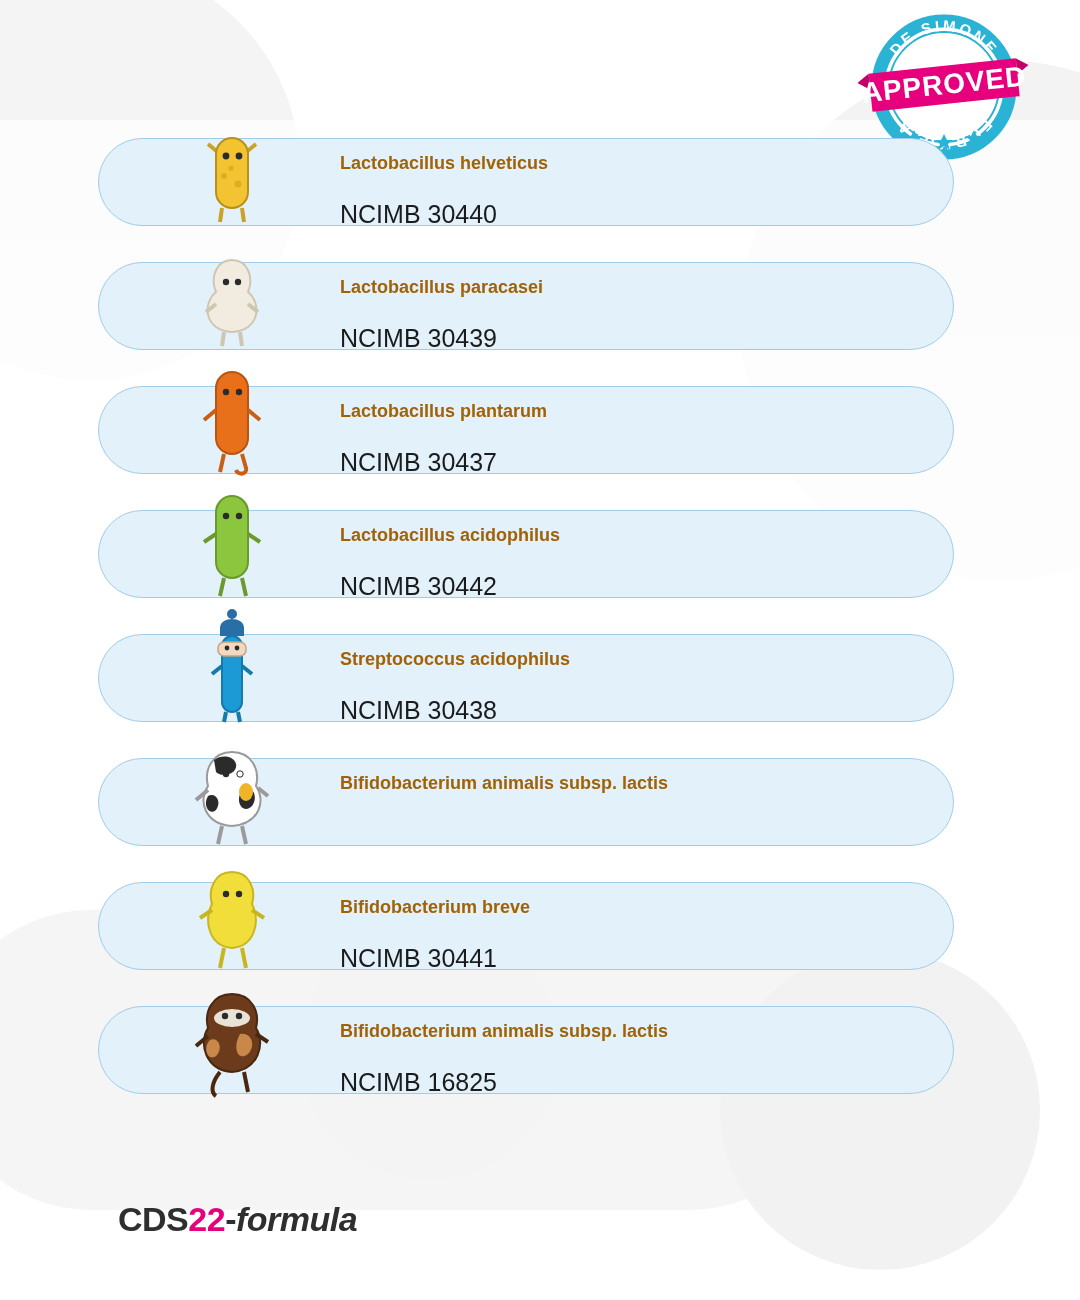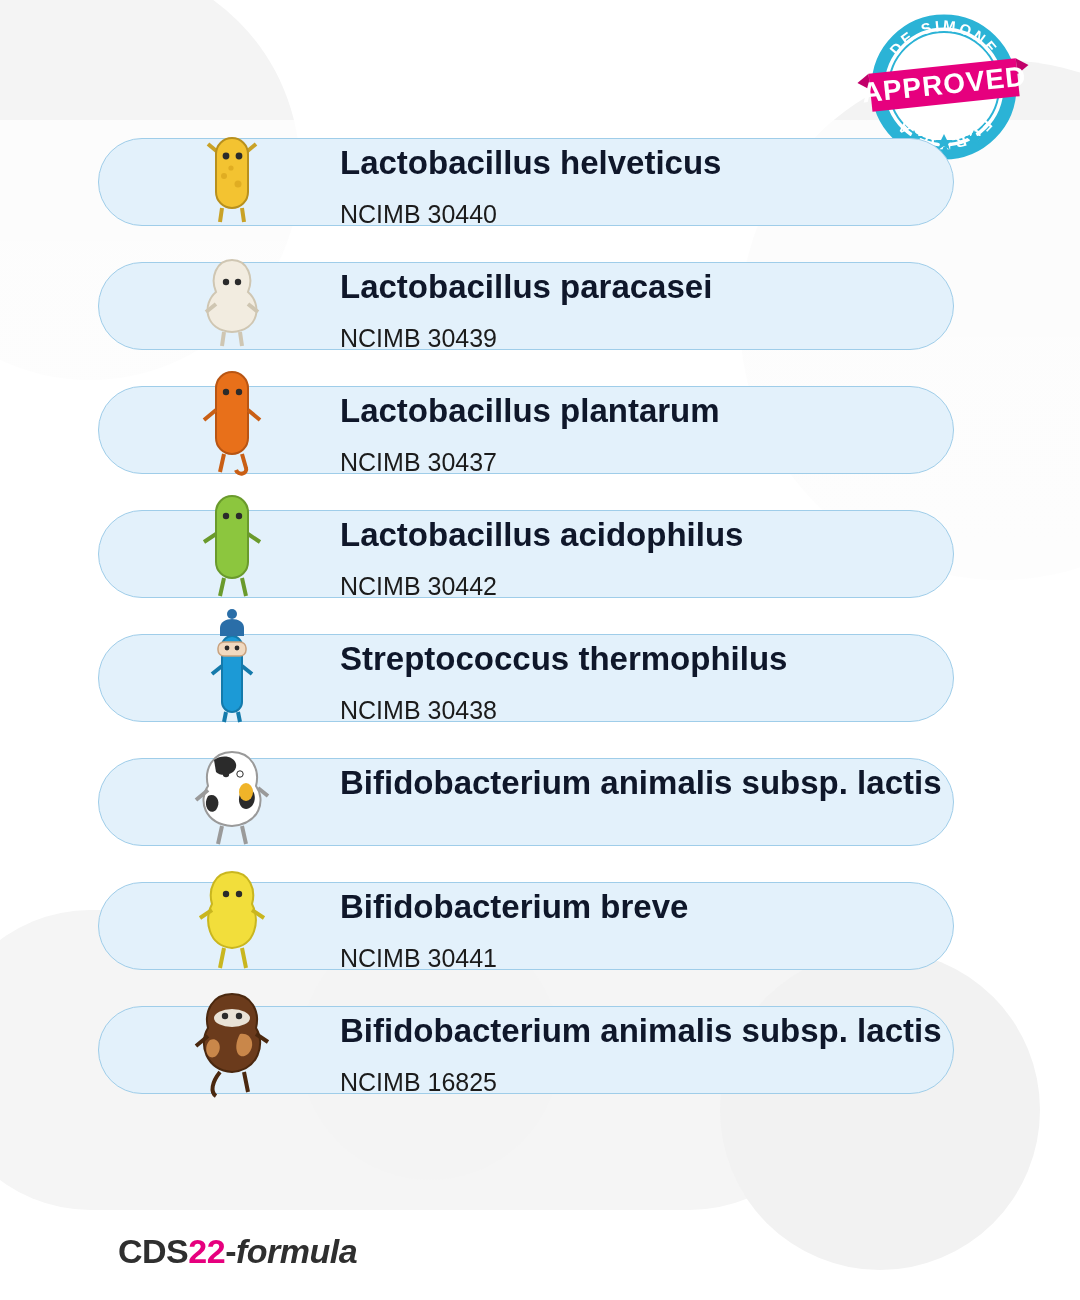--- a/index.html
+++ b/index.html
@@ -74,23 +74,23 @@
     border: 1px solid #9fcde9;
     border-radius: 44px;
   }
   .pill-text {
     position: absolute;
     left: 340px;
     top: 14px;
     width: 620px;
   }
   .sp-name {
-    font-size: 33px;
+    font-size: 18px;
     font-weight: bold;
-    color: #0f172a;
+    color: #a16207;
     line-height: 34px;
     white-space: nowrap;
   }
   .sp-code {
     font-size: 25px;
     color: #1b1b1b;
     line-height: 32px;
     margin-top: 18px;
   }
   .bug {
@@ -103,21 +103,20 @@
 
   
   .brand {
     position: absolute;
     left: 118px;
     top: 1200px;
     font-size: 34px;
     font-weight: bold;
     letter-spacing: -0.5px;
     white-space: nowrap;
-    margin-top: 32px;
   }
   .brand .cds { color: #2f2f2f; }
   .brand .num { color: #e6007e; }
   .brand .dash { color: #2f2f2f; }
   .brand .formula {
     color: #2f2f2f;
     font-style: italic;
     font-weight: bold;
   }
 </style>
@@ -247,21 +246,21 @@
           <rect x="32" y="36" width="28" height="14" rx="6" fill="#f0d9c0" stroke="#c9a27e" stroke-width="1.5"></rect>
           <path d="M34 22 C34 10 58 10 58 22 L58 30 L34 30 Z" fill="#2a6ea8"></path>
           <circle cx="46" cy="8" r="5" fill="#2a6ea8"></circle>
           <circle cx="41" cy="42" r="2.4" fill="#2b2b2b"></circle>
           <circle cx="51" cy="42" r="2.4" fill="#2b2b2b"></circle>
           <path d="M36 60 L26 68 M56 60 L66 68" stroke="#147aab" stroke-width="4" fill="none"></path>
           <path d="M40 106 L38 116 M52 106 L54 116" stroke="#147aab" stroke-width="4" fill="none"></path>
         </svg>
       </div>
       <div class="pill-text">
-        <div class="sp-name">Streptococcus thermophilus</div>
+        <div class="sp-name">Streptococcus acidophilus</div>
         <div class="sp-code">NCIMB 30438</div>
       </div>
     </div>
 
     <div class="strain-row">
       <div class="pill"></div>
       <div class="bug">
         <svg viewBox="0 0 92 122" width="92" height="122">
           <path d="M46 22 C66 22 74 40 70 56 C80 70 74 94 46 96 C18 94 12 70 22 56 C18 40 26 22 46 22 Z" fill="#ffffff" stroke="#9a9a9a" stroke-width="2"></path>
           <path d="M28 30 C36 24 48 26 50 34 C52 44 36 48 30 42 Z" fill="#2b2b2b"></path>

